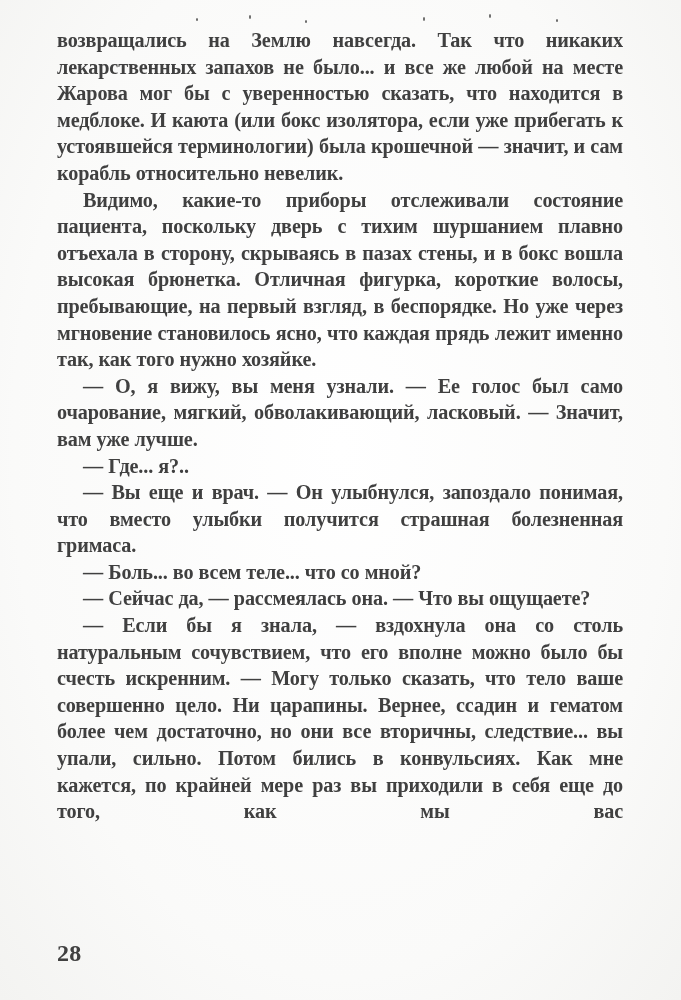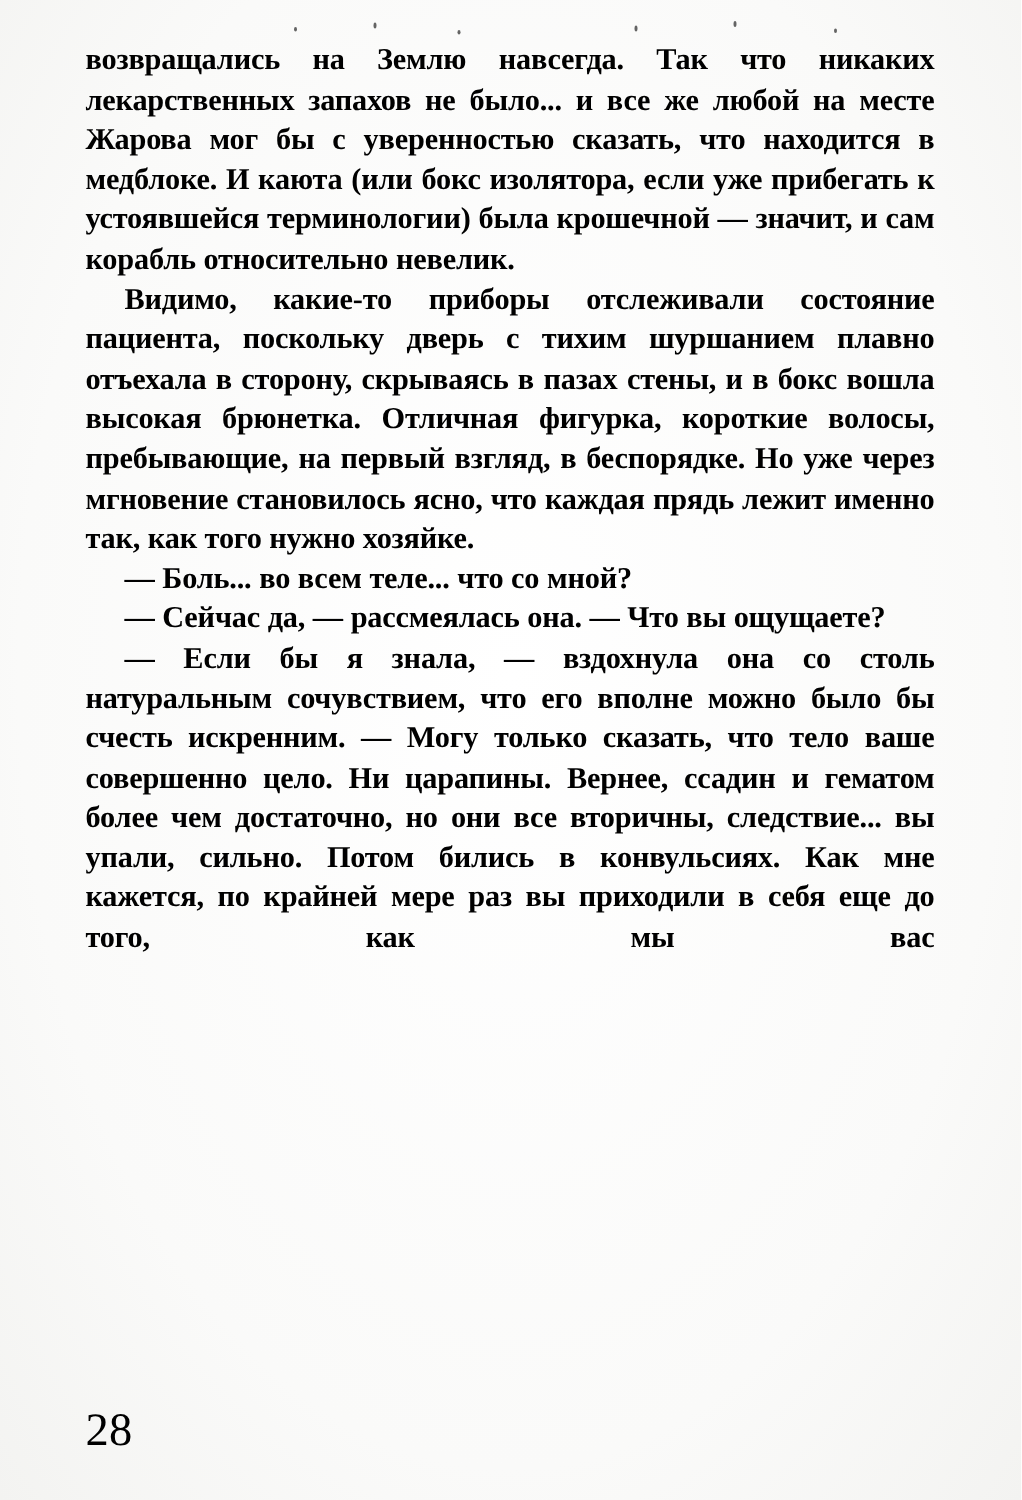--- a/index.html
+++ b/index.html
@@ -72,52 +72,55 @@
     letter-spacing: -0.12px;
     white-space: pre;
   }
 
   .tail-line.deep-indent { padding-left: 72px; }
 
   #page-number {
     position: absolute;
     left: 57px;
     top: 938px;
-    font-size: 31px;
+    font-size: 24px;
     line-height: 30px;
-    font-weight: 400;
+    font-weight: 700;
     font-family: "Liberation Serif", "DejaVu Serif", serif;
     letter-spacing: 0.2px;
   }
 
   
   .speck {
     position: absolute;
     background: #2a2a2a;
     border-radius: 50%;
     opacity: 0.72;
     pointer-events: none;
   }
 </style>
 </head>
 <body>
 
-<div id="page" style="color: #000000; background: rgb(253, 253, 253);">
+<div id="page" style="color: #404040; background: rgb(253, 253, 253);">
   <div id="page-surface"></div>
 
   <span class="speck" style="left:196px; top:18px; width:2px; height:3px;"></span>
   <span class="speck" style="left:249px; top:15px; width:2px; height:4px;"></span>
   <span class="speck" style="left:305px; top:20px; width:2px; height:3px;"></span>
   <span class="speck" style="left:423px; top:17px; width:2px; height:4px;"></span>
   <span class="speck" style="left:489px; top:14px; width:2px; height:4px;"></span>
   <span class="speck" style="left:556px; top:19px; width:2px; height:3px;"></span>
 
   <div id="text-column">
     <p class="para no-indent">возвращались на Землю навсегда. Так что никаких лекарственных запахов не было... и все же любой на месте Жарова мог бы с уверенностью сказать, что находится в медблоке. И каюта (или бокс изолятора, если уже прибегать к устоявшейся терминологии) была крошечной — значит, и сам корабль относительно невелик.</p>
     <p class="para">Видимо, какие-то приборы отслеживали состояние пациента, поскольку дверь с тихим шуршанием плавно отъехала в сторону, скрываясь в пазах стены, и в бокс вошла высокая брюнетка. Отличная фигурка, короткие волосы, пребывающие, на первый взгляд, в беспорядке. Но уже через мгновение становилось ясно, что каждая прядь лежит именно так, как того нужно хозяйке.</p>
+    <p class="para">— О, я вижу, вы меня узнали. — Ее голос был само очарование, мягкий, обволакивающий, ласковый. — Значит, вам уже лучше.</p>
+    <p class="para">— Где... я?..</p>
+    <p class="para">— Вы еще и врач. — Он улыбнулся, запоздало понимая, что вместо улыбки получится страшная болезненная гримаса.</p>
     <p class="para">— Боль... во всем теле... что со мной?</p>
     <p class="para">— Сейчас да, — рассмеялась она. — Что вы ощущаете?</p>
     <p class="para stretch-last">— Если бы я знала, — вздохнула она со столь натуральным сочувствием, что его вполне можно было бы счесть искренним. — Могу только сказать, что тело ваше совершенно цело. Ни царапины. Вернее, ссадин и гематом более чем достаточно, но они все вторичны, следствие... вы упали, сильно. Потом бились в конвульсиях. Как мне кажется, по крайней мере раз вы приходили в себя еще до того, как мы вас</p>
   </div>
 
 
   <div id="page-number">28</div>
 </div>
 
 </body></html>

